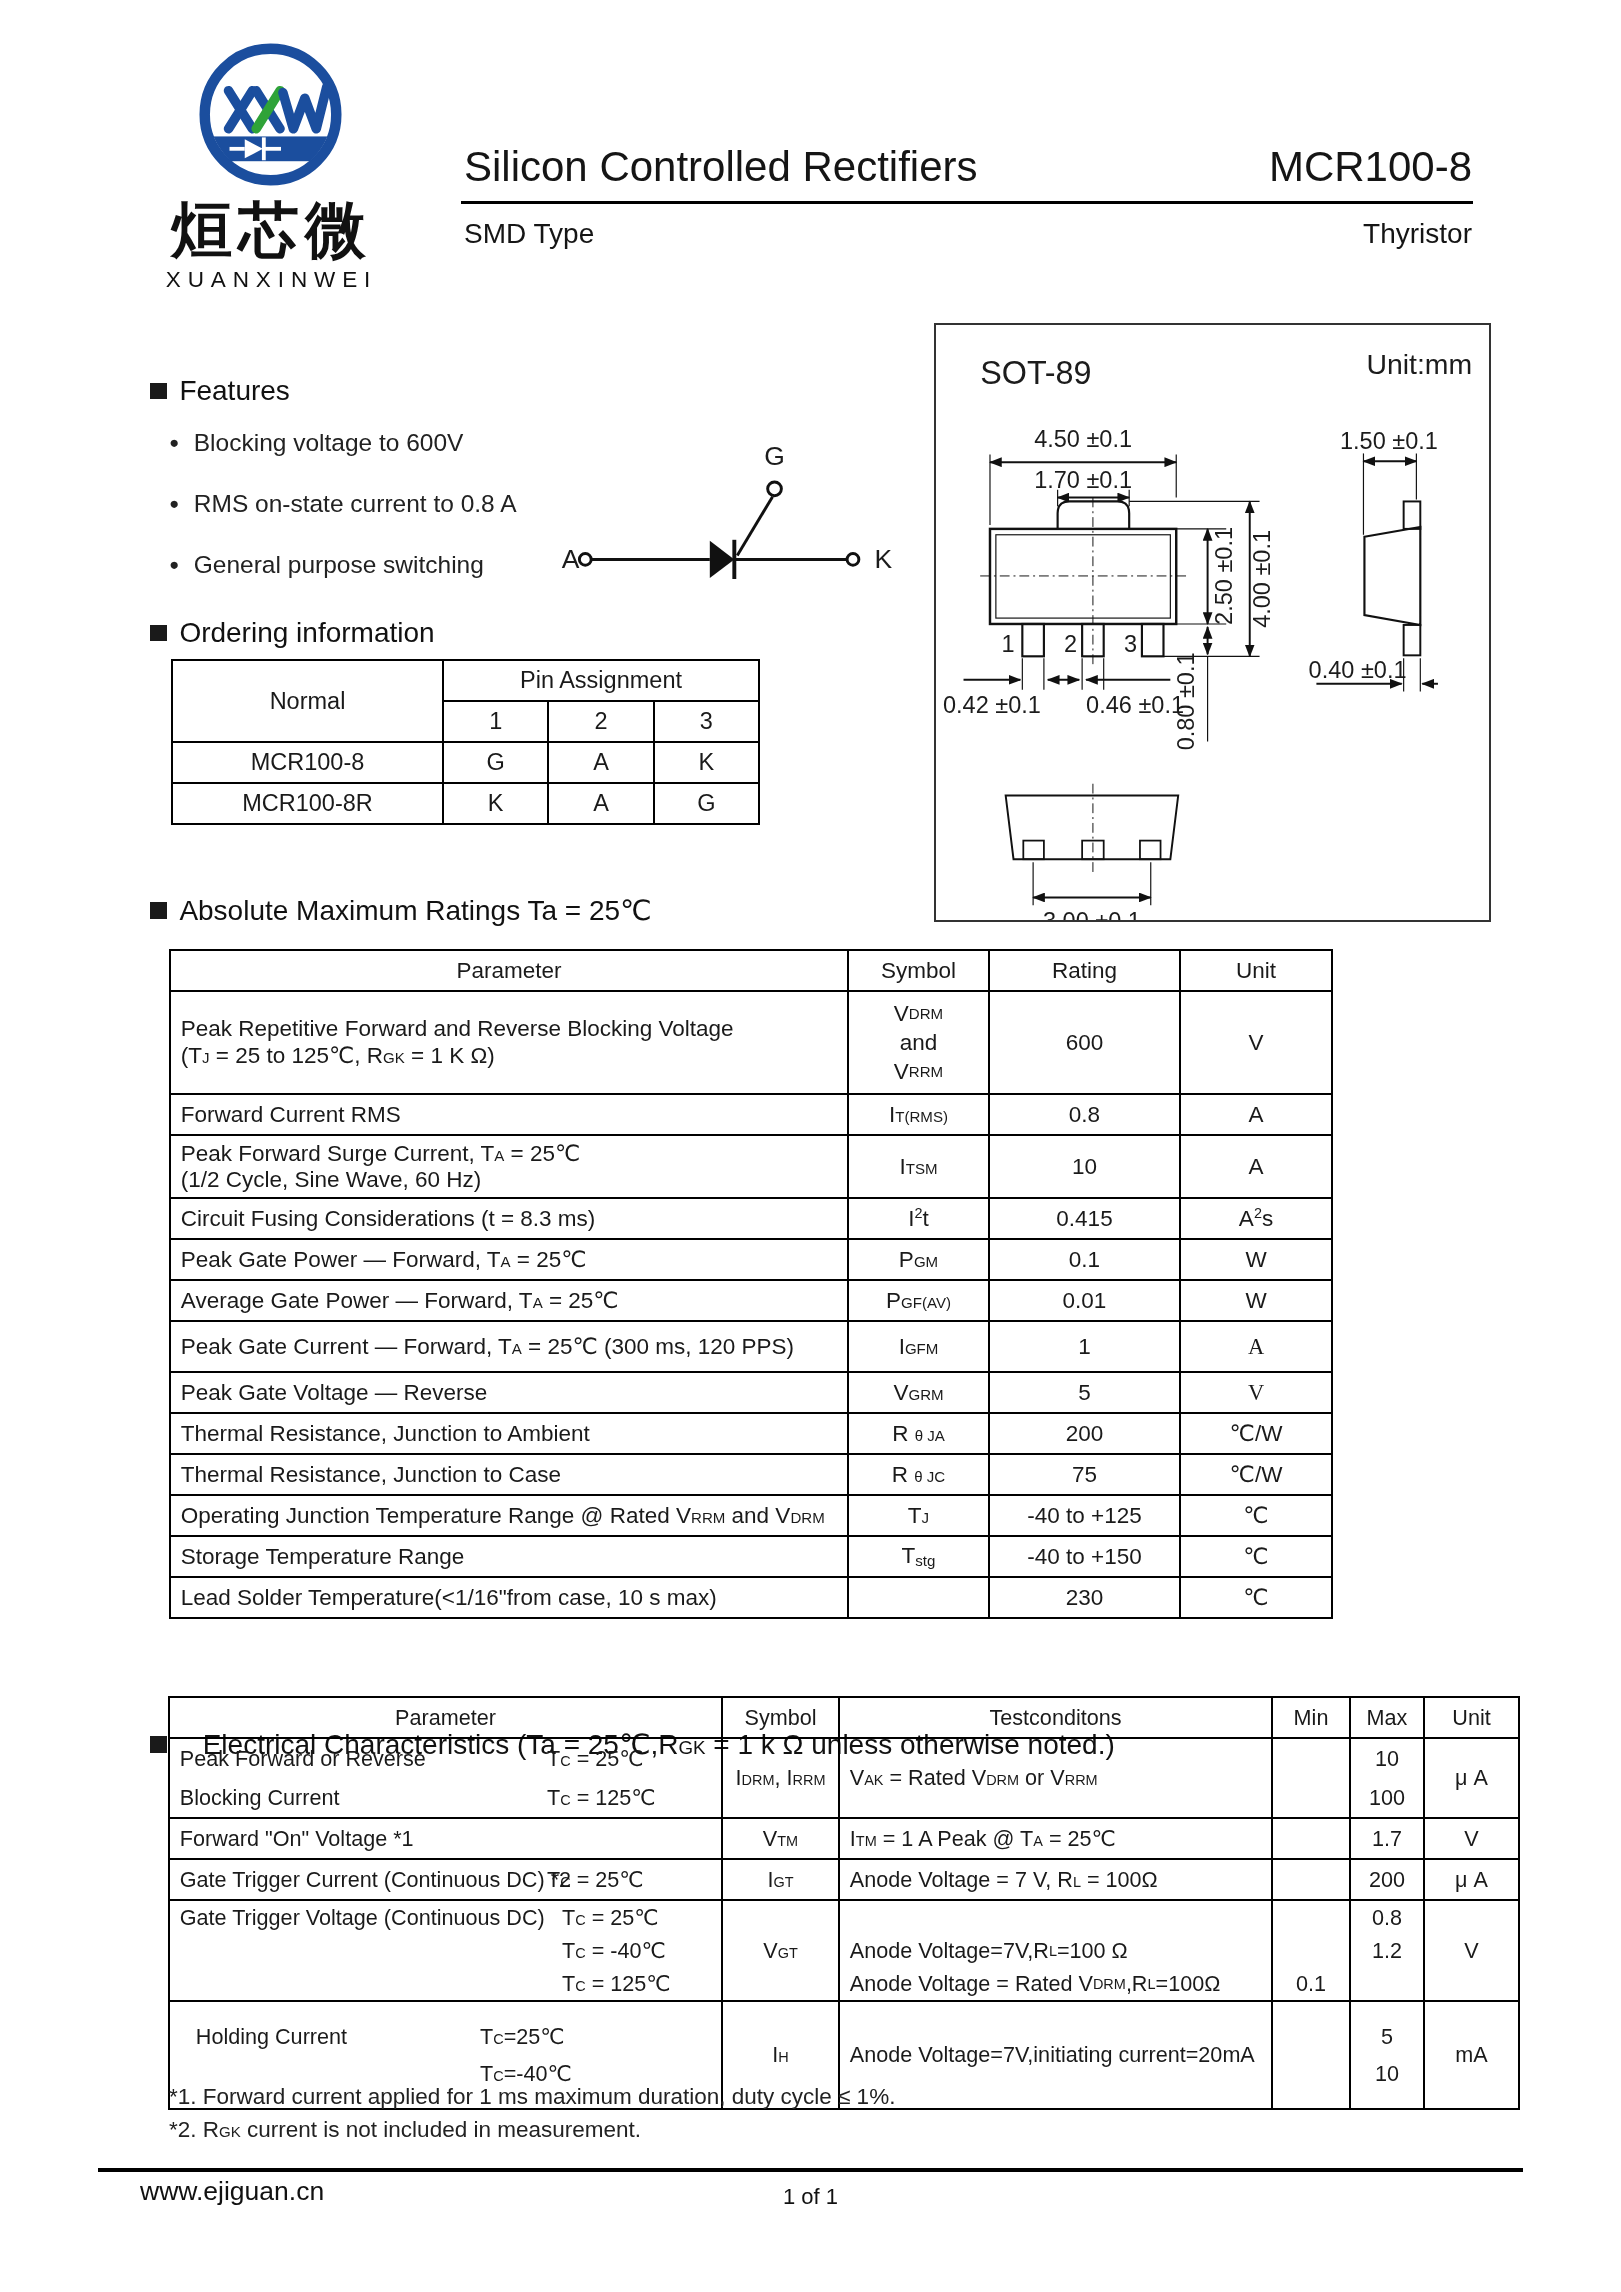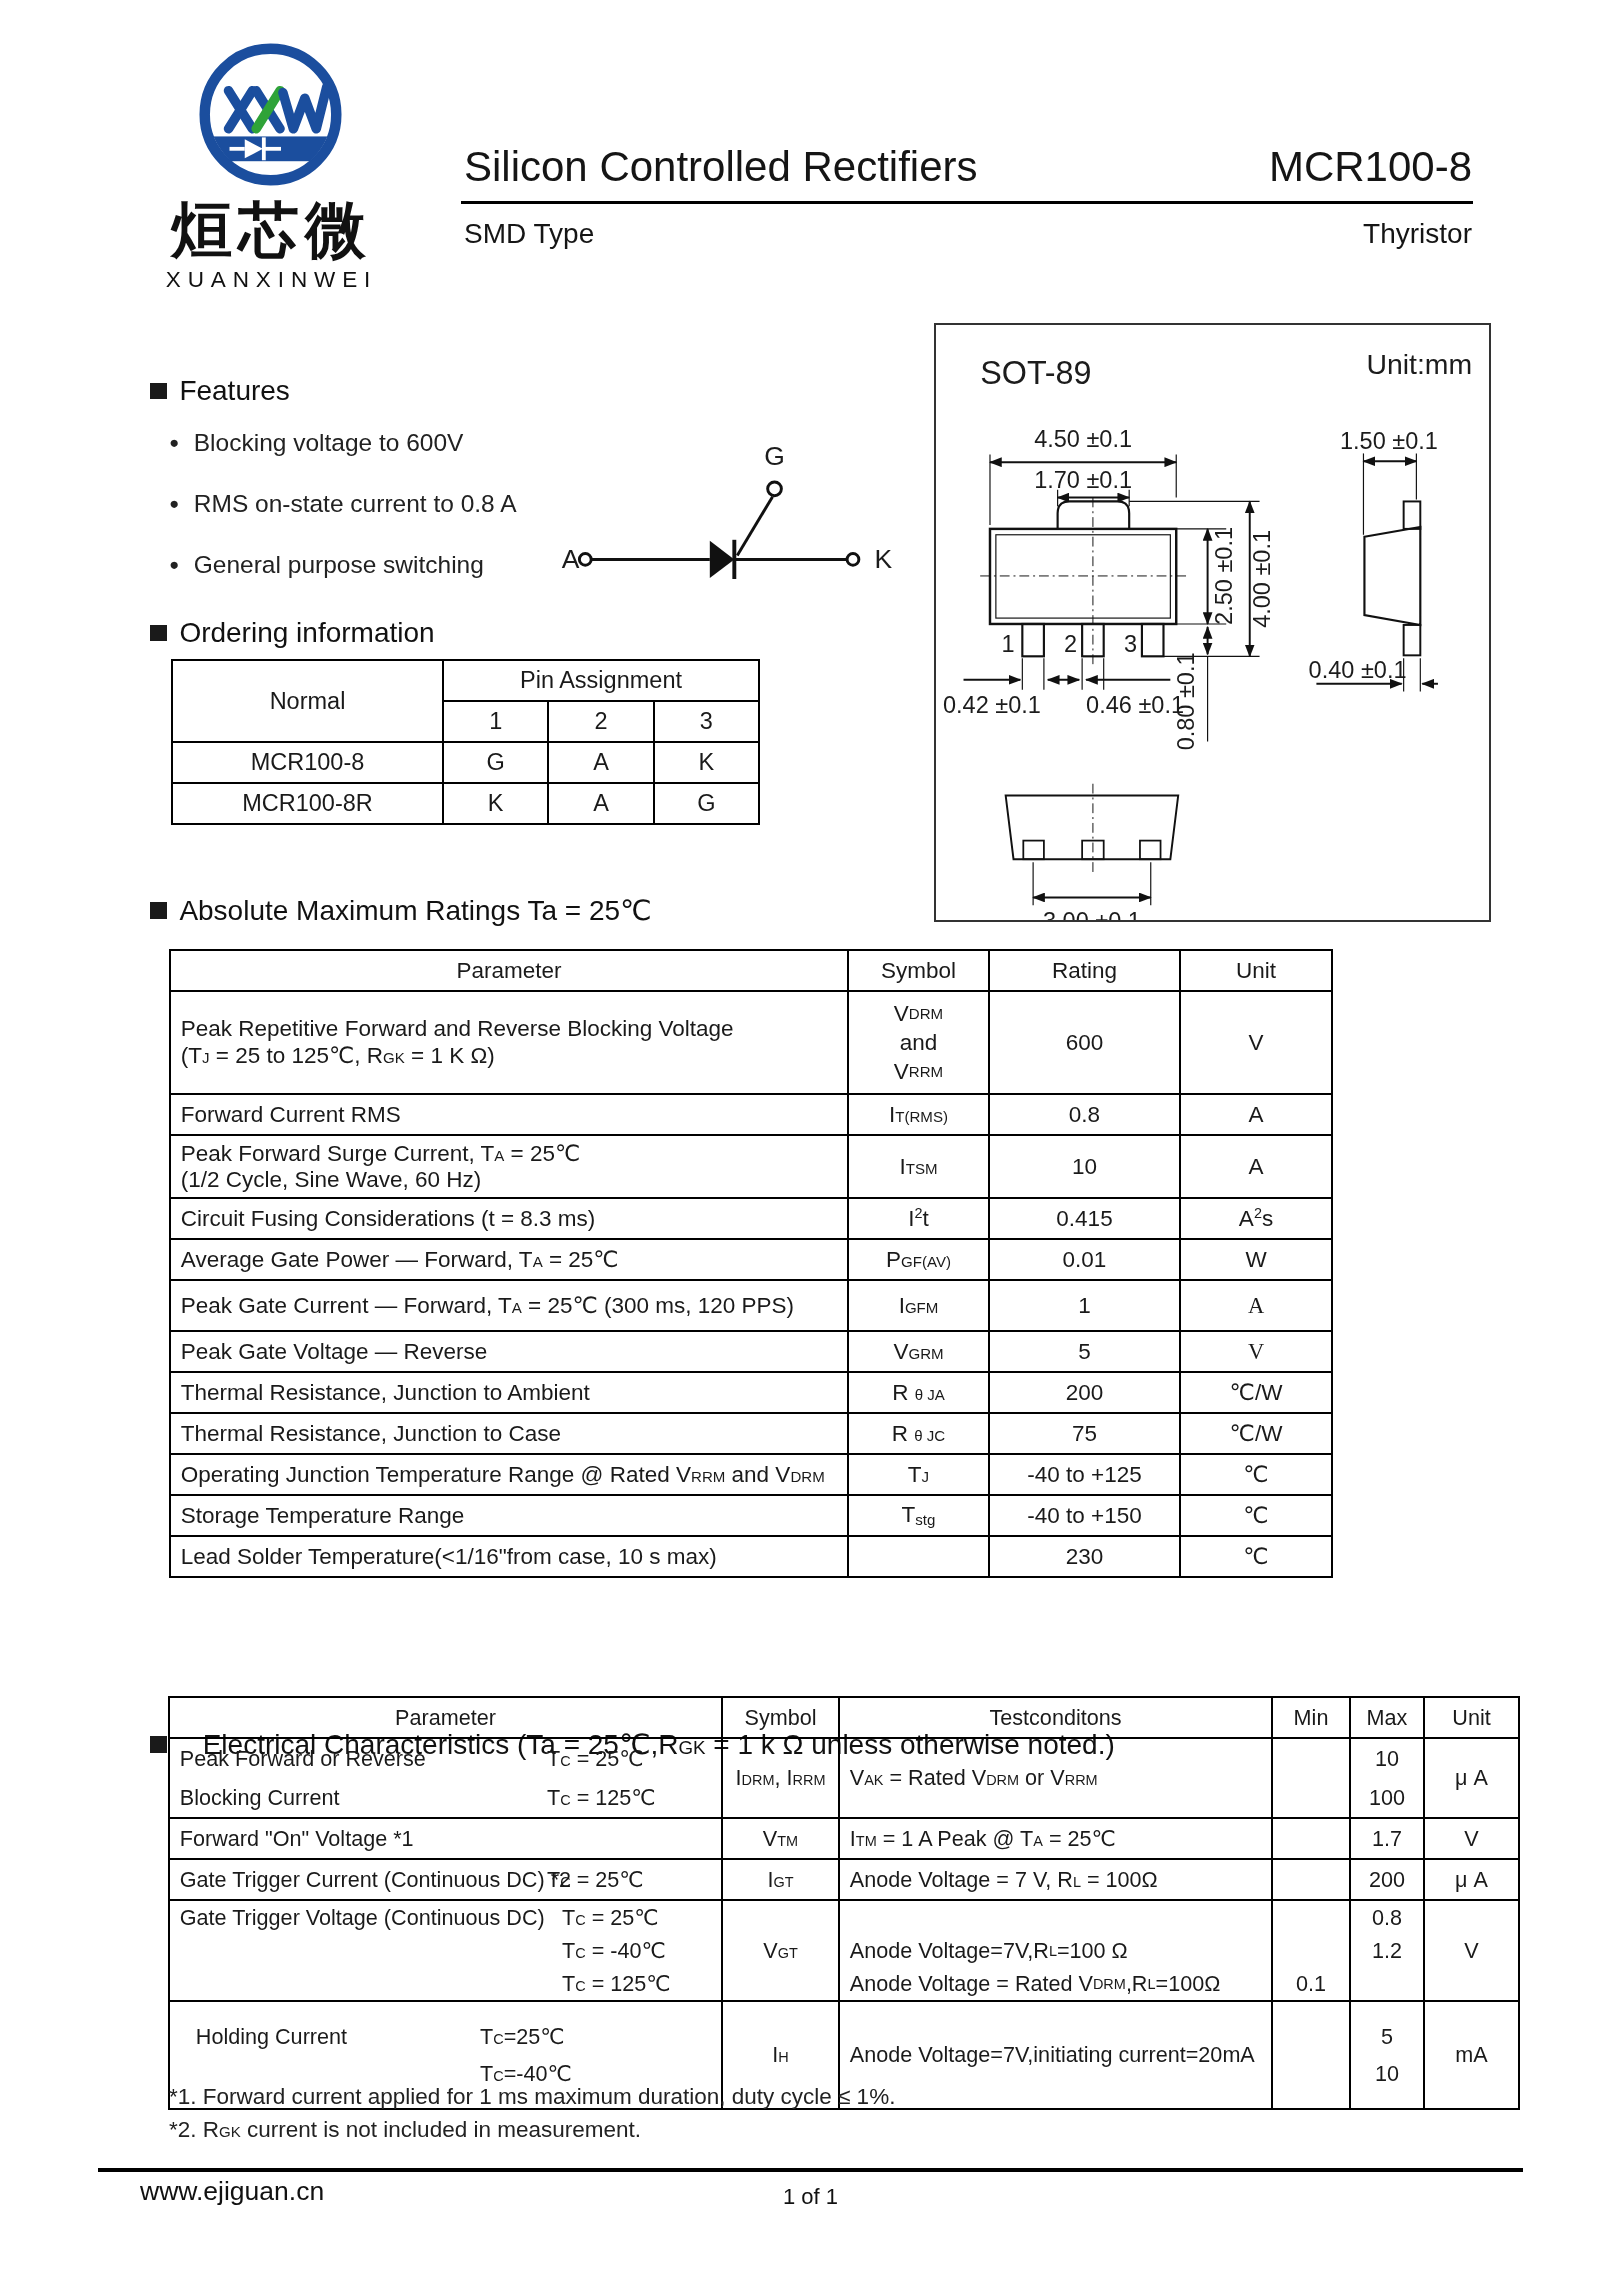--- a/index.html
+++ b/index.html
@@ -272,20 +272,26 @@
     <td class="cen">10</td>
     <td class="cen"><span>A</span></td>
   </tr>
   <tr style="height:41px;">
     <td class="pl"><span>Circuit Fusing Considerations   (t = 8.3 ms)</span></td>
     <td class="cen"><span>I</span><span class="seg-p">2</span><span>t</span></td>
     <td class="cen">0.415</td>
     <td class="cen"><span>A</span><span class="seg-p">2</span><span>s</span></td>
   </tr>
   <tr style="height:41px;">
+    <td class="pl"><span>Peak Gate Power — Forward, T</span><span class="seg-s">A</span><span> = 25℃</span></td>
+    <td class="cen"><span>P</span><span class="seg-s">GM</span></td>
+    <td class="cen">0.1</td>
+    <td class="cen"><span>W</span></td>
+  </tr>
+  <tr style="height:41px;">
     <td class="pl"><span>Average Gate Power — Forward, T</span><span class="seg-s">A</span><span> = 25℃</span></td>
     <td class="cen"><span>P</span><span class="seg-s">GF(AV)</span></td>
     <td class="cen">0.01</td>
     <td class="cen"><span>W</span></td>
   </tr>
   <tr style="height:51px;">
     <td class="pl"><span>Peak Gate Current — Forward, T</span><span class="seg-s">A</span><span> = 25℃  (300 ms, 120 PPS)</span></td>
     <td class="cen"><span>I</span><span class="seg-s">GFM</span></td>
     <td class="cen">1</td>
     <td class="cen serif"><span>A</span></td>

